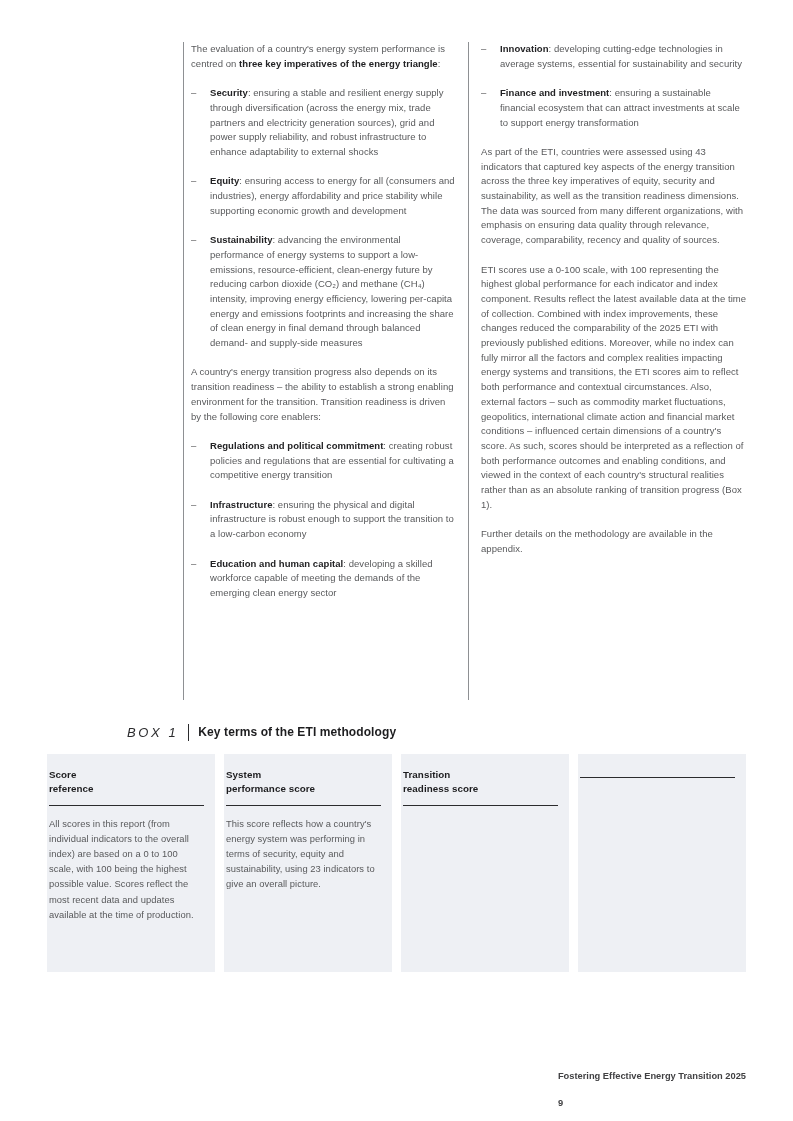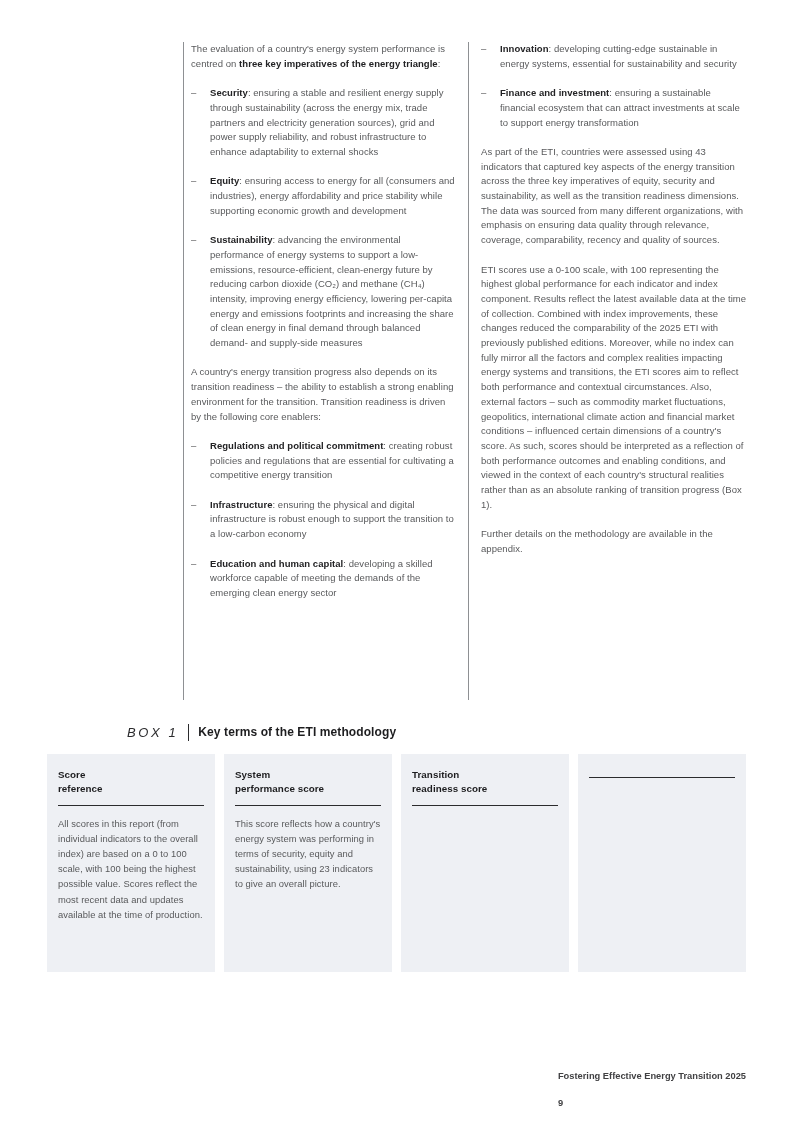--- a/index.html
+++ b/index.html
@@ -29,21 +29,21 @@
   .mb0 { margin-bottom:0; }
 
   
   .box1-header { display:flex; align-items:center; height:18px; margin:23px 0 0 127px; }
   .box1-label { font-size:13px; letter-spacing:2.6px; color:#2b2b2d;font-style:italic; }
   .box1-sep { width:1px; height:17px; background:#2b2b2d; margin:0 9px 0 10px; }
   .box1-title { font-size:12px; font-weight:bold; color:#1d1d1f; letter-spacing:0.1px; }
 
   
   .boxes { display:flex; gap:9px; margin:13px 47px 0 47px; }
-  .termbox { flex:1 1 0; background:#eef0f4; height:218px; padding:14px 11px 0 11px; }
+  .termbox { flex:1 1 0; background:#eef0f4; height:218px; padding:14px 11px 0 2px; }
   .termbox h4 {
     font-size:9.8px; font-weight:bold; color:#1d1d1f;
     line-height:13.8px; white-space:pre-line; letter-spacing:0.05px;
   }
   .termbox .rule { height:1px; background:#2b2b2d; margin:9px 0 10px 0; }
   .termbox p { font-size:9.4px; line-height:15.2px; color:#58595b; letter-spacing:0.05px; }
 
   
   .footer {
     position:absolute; top:1071px; right:47px;
@@ -56,21 +56,21 @@
 
 <div class="page">
 
   <div class="columns">
 
     <div class="col col-left">
       <p class="para"><span>The evaluation of a country's energy system performance is centred on </span><b>three key imperatives of the energy triangle</b><span>:</span></p>
 
       <div class="bullet">
         <span class="dash">–</span>
-        <p><b>Security</b><span>: ensuring a stable and resilient energy supply through sustainability (across the energy mix, trade partners and electricity generation sources), grid and power supply reliability, and robust infrastructure to enhance adaptability to external shocks</span></p>
+        <p><b>Security</b><span>: ensuring a stable and resilient energy supply through diversification (across the energy mix, trade partners and electricity generation sources), grid and power supply reliability, and robust infrastructure to enhance adaptability to external shocks</span></p>
       </div>
 
       <div class="bullet">
         <span class="dash">–</span>
         <p><b>Equity</b><span>: ensuring access to energy for all (consumers and industries), energy affordability and price stability while supporting economic growth and development</span></p>
       </div>
 
       <div class="bullet">
         <span class="dash">–</span>
         <p><b>Sustainability</b><span>: advancing the environmental performance of energy systems to support a low-emissions, resource-efficient, clean-energy future by reducing carbon dioxide (CO₂) and methane (CH₄) intensity, improving energy efficiency, lowering per-capita energy and emissions footprints and increasing the share of clean energy in final demand through balanced demand- and supply-side measures</span></p>
@@ -90,21 +90,21 @@
 
       <div class="bullet mb0">
         <span class="dash">–</span>
         <p><b>Education and human capital</b><span>: developing a skilled workforce capable of meeting the demands of the emerging clean energy sector</span></p>
       </div>
     </div>
 
     <div class="col col-right">
       <div class="bullet">
         <span class="dash">–</span>
-        <p><b>Innovation</b><span>: developing cutting-edge sustainable in energy systems, essential for sustainability and security</span></p>
+        <p><b>Innovation</b><span>: developing cutting-edge technologies in average systems, essential for sustainability and security</span></p>
       </div>
 
       <div class="bullet">
         <span class="dash">–</span>
         <p><b>Finance and investment</b><span>: ensuring a sustainable financial ecosystem that can attract investments at scale to support energy transformation</span></p>
       </div>
 
       <p class="para">As part of the ETI, countries were assessed using 43 indicators that captured key aspects of the energy transition across the three key imperatives of equity, security and sustainability, as well as the transition readiness dimensions. The data was sourced from many different organizations, with emphasis on ensuring data quality through relevance, coverage, comparability, recency and quality of sources.</p>
       <p class="para">ETI scores use a 0-100 scale, with 100 representing the highest global performance for each indicator and index component. Results reflect the latest available data at the time of collection. Combined with index improvements, these changes reduced the comparability of the 2025 ETI with previously published editions. Moreover, while no index can fully mirror all the factors and complex realities impacting energy systems and transitions, the ETI scores aim to reflect both performance and contextual circumstances. Also, external factors – such as commodity market fluctuations, geopolitics, international climate action and financial market conditions – influenced certain dimensions of a country's score. As such, scores should be interpreted as a reflection of both performance outcomes and enabling conditions, and viewed in the context of each country's structural realities rather than as an absolute ranking of transition progress (Box 1).</p>
       <p class="para mb0">Further details on the methodology are available in the appendix.</p>

